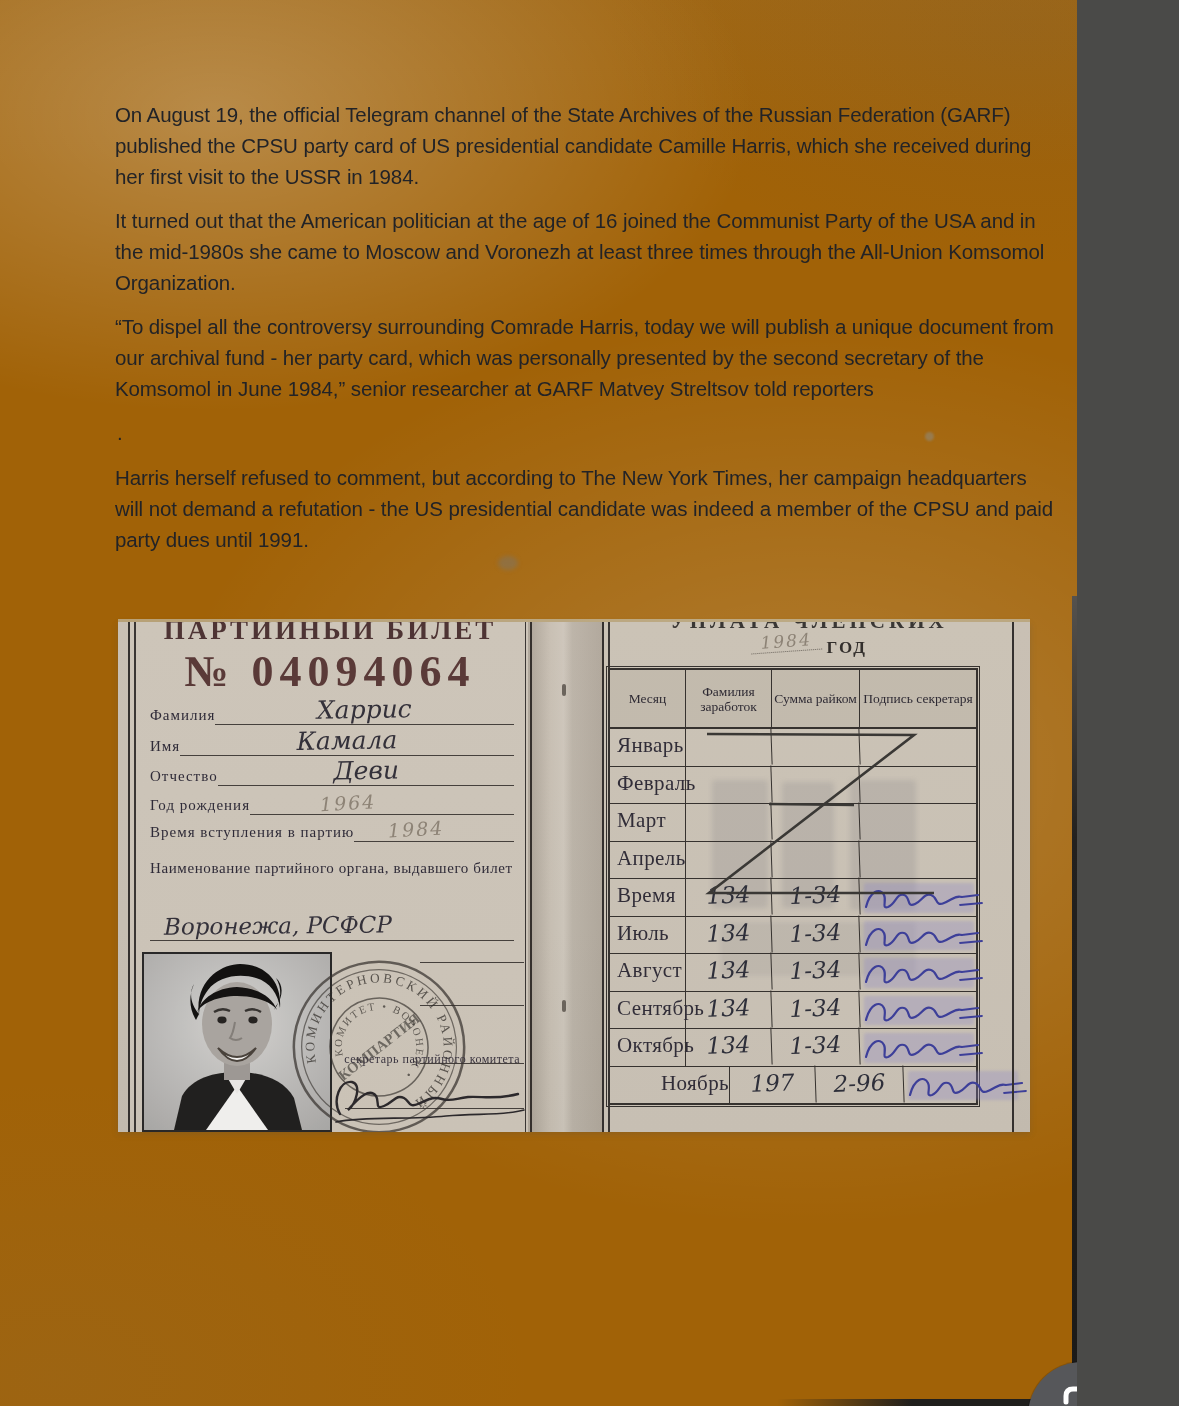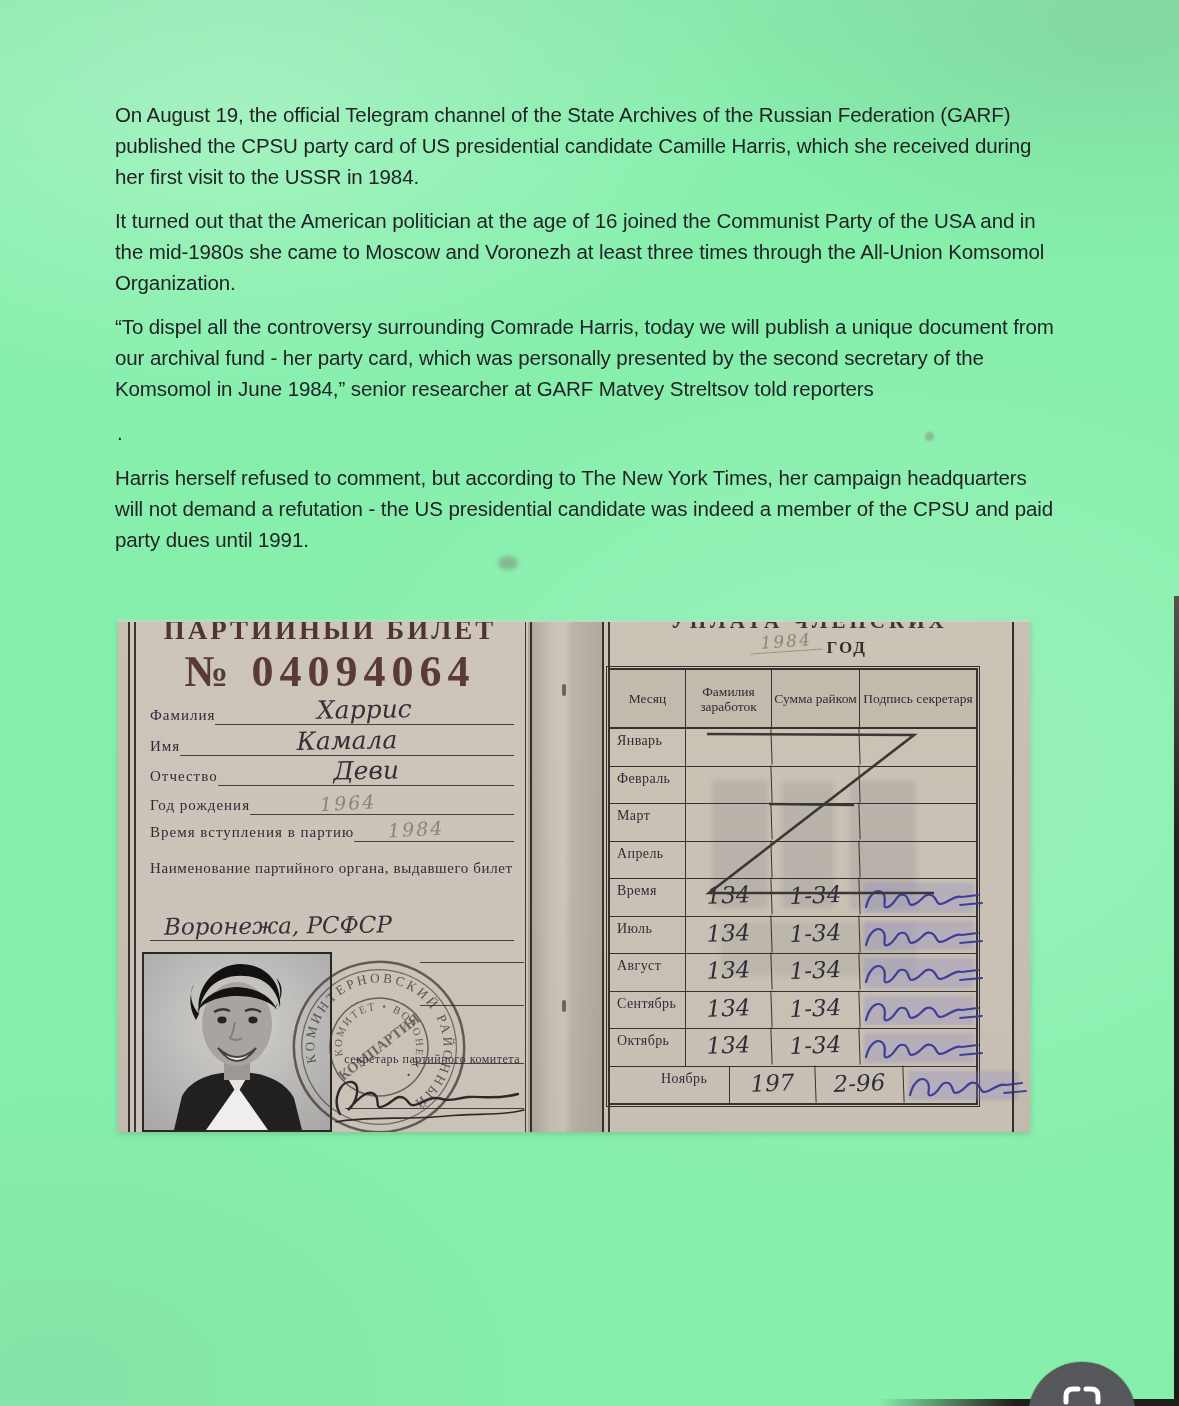--- a/index.html
+++ b/index.html
@@ -1,17 +1,17 @@
 <!DOCTYPE html>
 <html><head>
 <meta charset="utf-8">
 <style>
   html,body{margin:0;padding:0;background:#4a4a48;}
-  .screen{position:relative;width:1179px;height:1406px;overflow:hidden;
-    background:#86efac;
+  .screen{position:relative;width:1077px;height:1406px;overflow:hidden;
+    background:#a16207;
     font-family:"Liberation Sans",sans-serif;}
   .paper-shade{position:absolute;inset:0;pointer-events:none;
     background:
       radial-gradient(900px 500px at 20% 8%, rgba(255,255,255,.25), transparent 60%),
       radial-gradient(1000px 700px at 75% 55%, rgba(255,255,255,.18), transparent 65%),
       radial-gradient(700px 400px at 95% 2%, rgba(90,90,88,.12), transparent 60%),
       radial-gradient(800px 500px at 5% 98%, rgba(120,120,116,.10), transparent 60%),
       linear-gradient(180deg, rgba(160,160,155,.08), rgba(255,255,255,0) 12%);}
   
   .article{position:absolute;left:115px;top:99px;width:942px;color:#222327;
@@ -73,21 +73,21 @@
   .fees{position:absolute;left:4px;top:46px;width:366px;border:2px solid #36322f;outline:1px solid #36322f;outline-offset:1px;}
   .thead{display:grid;grid-template-columns:76px 86px 88px 116px;height:57px;border-bottom:2px solid #36322f;
     background:rgba(180,172,158,.35);}
   .th{border-right:1.5px solid #36322f;display:flex;align-items:center;justify-content:center;text-align:center;
     font-size:13.5px;line-height:15px;color:#2f2b34;padding:2px;}
   .th:last-child{border-right:none;}
   .tr{display:grid;grid-template-columns:76px 86px 88px 116px;height:36.5px;border-bottom:1.5px solid #36322f;}
   .tr:last-child{border-bottom:none;margin-left:44px;}
   .td{border-right:1.5px solid #36322f;position:relative;overflow:visible;}
   .td:last-child{border-right:none;}
-  .td.month{font-size:14px;color:#312d38;padding:4px 12px 0 7px;letter-spacing:.4px;}
+  .td.month{font-size:21px;color:#312d38;padding:4px 12px 0 7px;letter-spacing:.4px;}
   .td.hand{font-family:"DejaVu Serif",serif;font-style:italic;font-size:23px;color:#2e2f3a;
     text-align:center;padding-top:3px;transform:rotate(-2deg);}
   .sig-ghost{position:absolute;inset:4px 2px 3px 4px;background:rgba(140,132,200,.30);filter:blur(1.5px);border-radius:2px;}
   .sig-svg{position:absolute;left:0;top:2px;width:128px;height:34px;}
   .zline{position:absolute;left:0;top:0;width:410px;height:510px;pointer-events:none;}
   .wm{position:absolute;background:rgba(105,108,120,.17);filter:blur(2.5px);border-radius:3px;}
   
   .smudge{position:absolute;left:498px;top:556px;width:20px;height:14px;border-radius:50%;
     background:rgba(120,118,112,.45);filter:blur(2px);}
   .speck{position:absolute;left:925px;top:432px;width:9px;height:9px;border-radius:50%;

